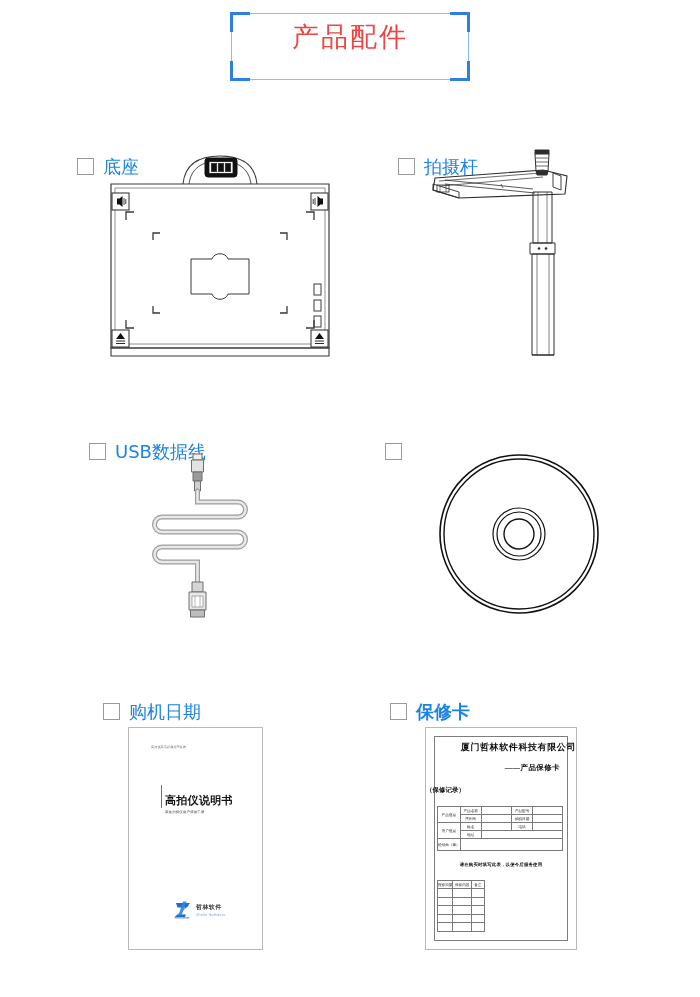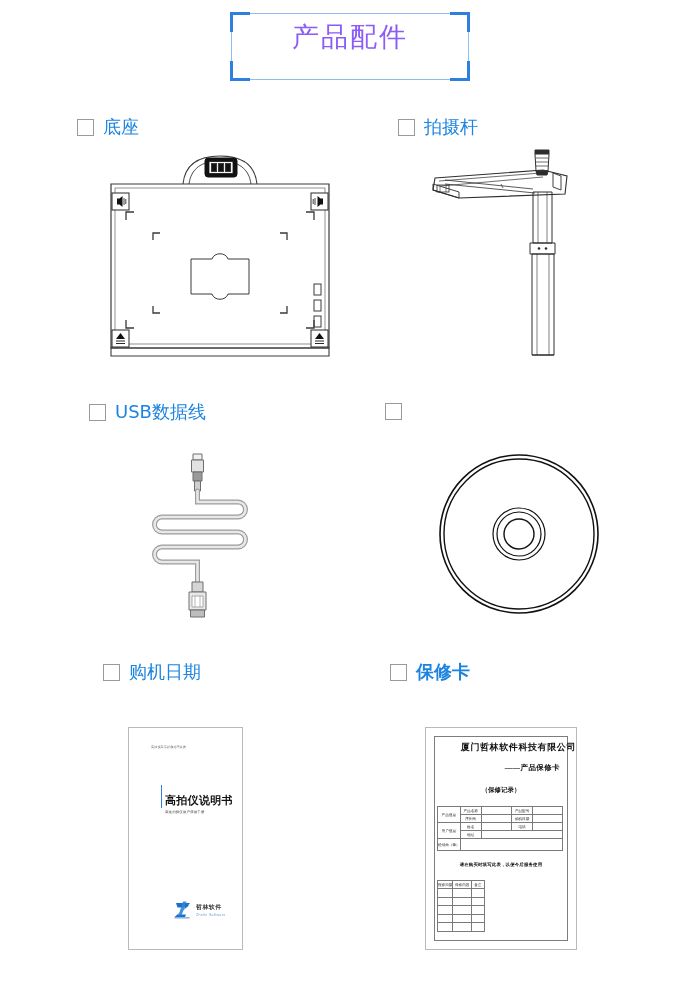--- a/index.html
+++ b/index.html
@@ -42,42 +42,43 @@
   .corner.bl { left: -1px;  bottom: -1px; border-left-width: 3px; border-bottom-width: 3px; }
   .corner.br { right: -1px; bottom: -1px; border-right-width: 3px; border-bottom-width: 3px; }
 
   .title-cn {
     position: absolute;
     left: 0; right: 0;
     top: 6px;
     text-align: center;
     font-size: 27px;
     letter-spacing: 2px;
-    color: #8b5cf6;
+    color: #ef4444;
     font-family: "DejaVu Sans", sans-serif;
     font-weight: 400;
   }
   .title-en {
     position: absolute;
     left: 0; right: 0;
     top: 43px;
     text-align: center;
     font-size: 11px;
     letter-spacing: 0.6px;
     color: #4a8fd8;
     font-family: "Liberation Sans", sans-serif;
   }
 
   
   .item-label {
     position: absolute;
     display: flex;
-    align-items: flex-end;
+    align-items: flex-start;
     gap: 9px;
     white-space: nowrap;
+    margin-top: 40px;
   }
   .checkbox {
     width: 17px;
     height: 17px;
     border: 1px solid #9a9a9a;
     box-sizing: border-box;
     background: #fff;
     flex: 0 0 auto;
   }
   .label-text {
@@ -99,21 +100,21 @@
   .art-base     { left: 95px;  top: 148px; }
   .art-rod      { left: 415px; top: 140px; }
   .art-cable    { left: 150px; top: 450px; }
   .art-cd       { left: 437px; top: 452px; }
   .art-manual   { left: 128px; top: 727px; }
   .art-warranty { left: 425px; top: 727px; }
 
   
   .manual-page {
     position: relative;
-    width: 115px;
+    width: 135px;
     height: 223px;
     border: 1px solid #b9b9b9;
     background: #fff;
     box-sizing: border-box;
   }
   .manual-topline {
     position: absolute;
     left: 22px;
     top: 17px;
     font-size: 3px;
@@ -208,21 +209,21 @@
     font-size: 7.5px;
     color: #111;
     font-family: Liberation Serif, serif;
     font-weight: bold;
     letter-spacing: 0.4px;
   }
   .w-record {
     position: absolute;
     left: 0; right: 0;
     top: 58px;
-    text-align: center;
+    text-align: left;
     font-size: 6.5px;
     color: #111;
     font-family: "DejaVu Serif", serif;
     font-weight: bold;
   }
   .w-table {
     position: absolute;
     left: 11px;
     right: 11px;
     border-collapse: collapse;

